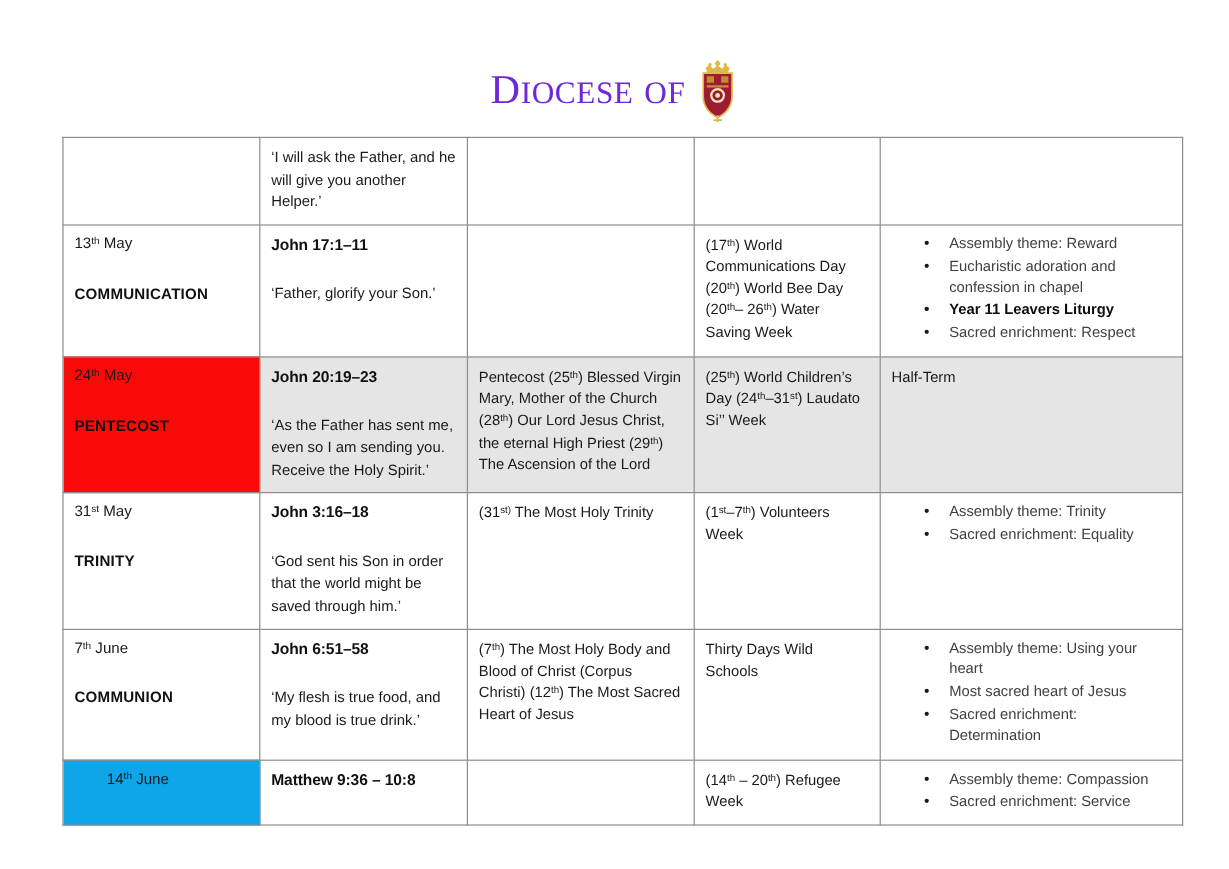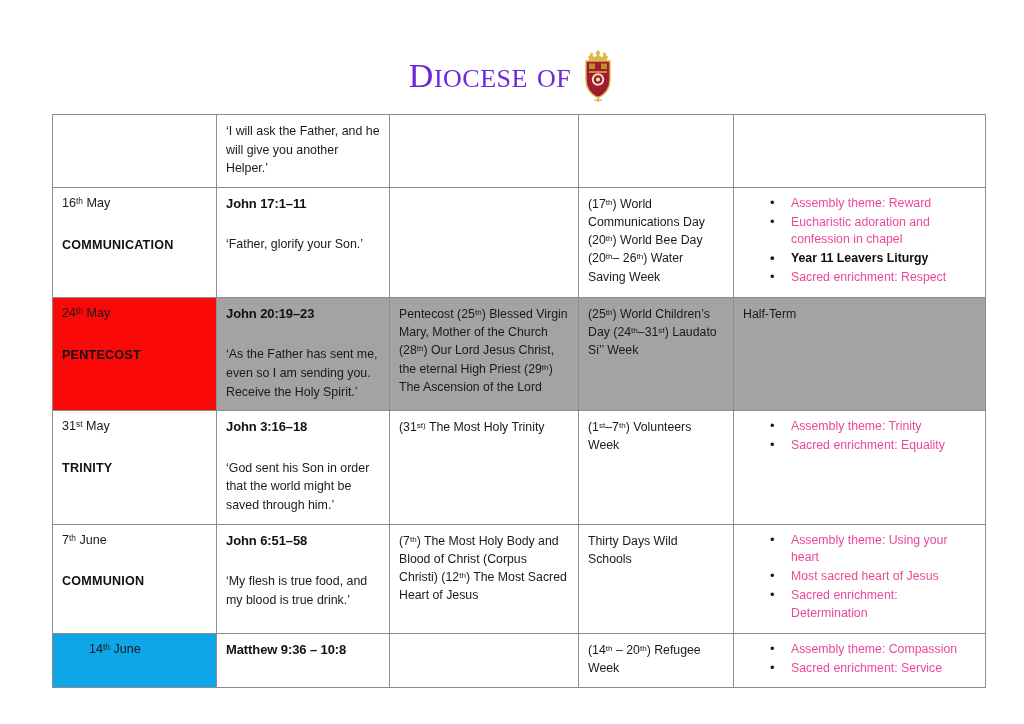--- a/index.html
+++ b/index.html
@@ -132,37 +132,37 @@
     margin: 0;
     padding: 0 0 0 27px;
     list-style: none;
   }
   .bullets li {
     position: relative;
     padding-left: 21px;
     margin: 0 0 1px 0;
     font-size: 12.3px;
     line-height: 1.45;
-    color: #ec4899;
+    color: #404040;
   }
   .bullets li::before {
     content: "\2022";
     position: absolute;
     left: 0;
     top: -1px;
     font-size: 13px;
     color: #1a1a1a;
   }
   .bullets li.emph {
     color: #0d0d0d;
     font-weight: 600;
   }
 
   .row-red td { background: #fb0909; }
-  .row-red td.white { background: #a3a3a3; }
+  .row-red td.white { background: #e5e5e5; }
   .row-green td.green { background: #0ea5e9; padding-left: 36px; }
 </style>
 </head>
 <body>
 
 <div class="page">
 
   <div class="header">
     <div class="logo-wrap">
       <div class="logo-word-1">D<span class="sc">IOCESE</span> <span class="sc">OF</span></div>
@@ -208,21 +208,21 @@
         <td>
           <p class="quote">‘I will ask the Father, and he will give you another Helper.’</p>
         </td>
         <td></td>
         <td></td>
         <td></td>
       </tr>
 
       <tr>
         <td>
-          <p class="date-line"><span>16</span><sup>th</sup> <span>May</span></p>
+          <p class="date-line"><span>13</span><sup>th</sup> <span>May</span></p>
           <p class="season">COMMUNICATION</p>
         </td>
         <td>
           <p class="ref">John 17:1–11</p>
           <p class="quote">‘Father, glorify your Son.’</p>
         </td>
         <td></td>
         <td>
           <p class="plain">(17<sup>th</sup>) World Communications Day (20<sup>th</sup>) World Bee Day (20<sup>th</sup>– 26<sup>th</sup>) Water Saving Week</p>
         </td>

